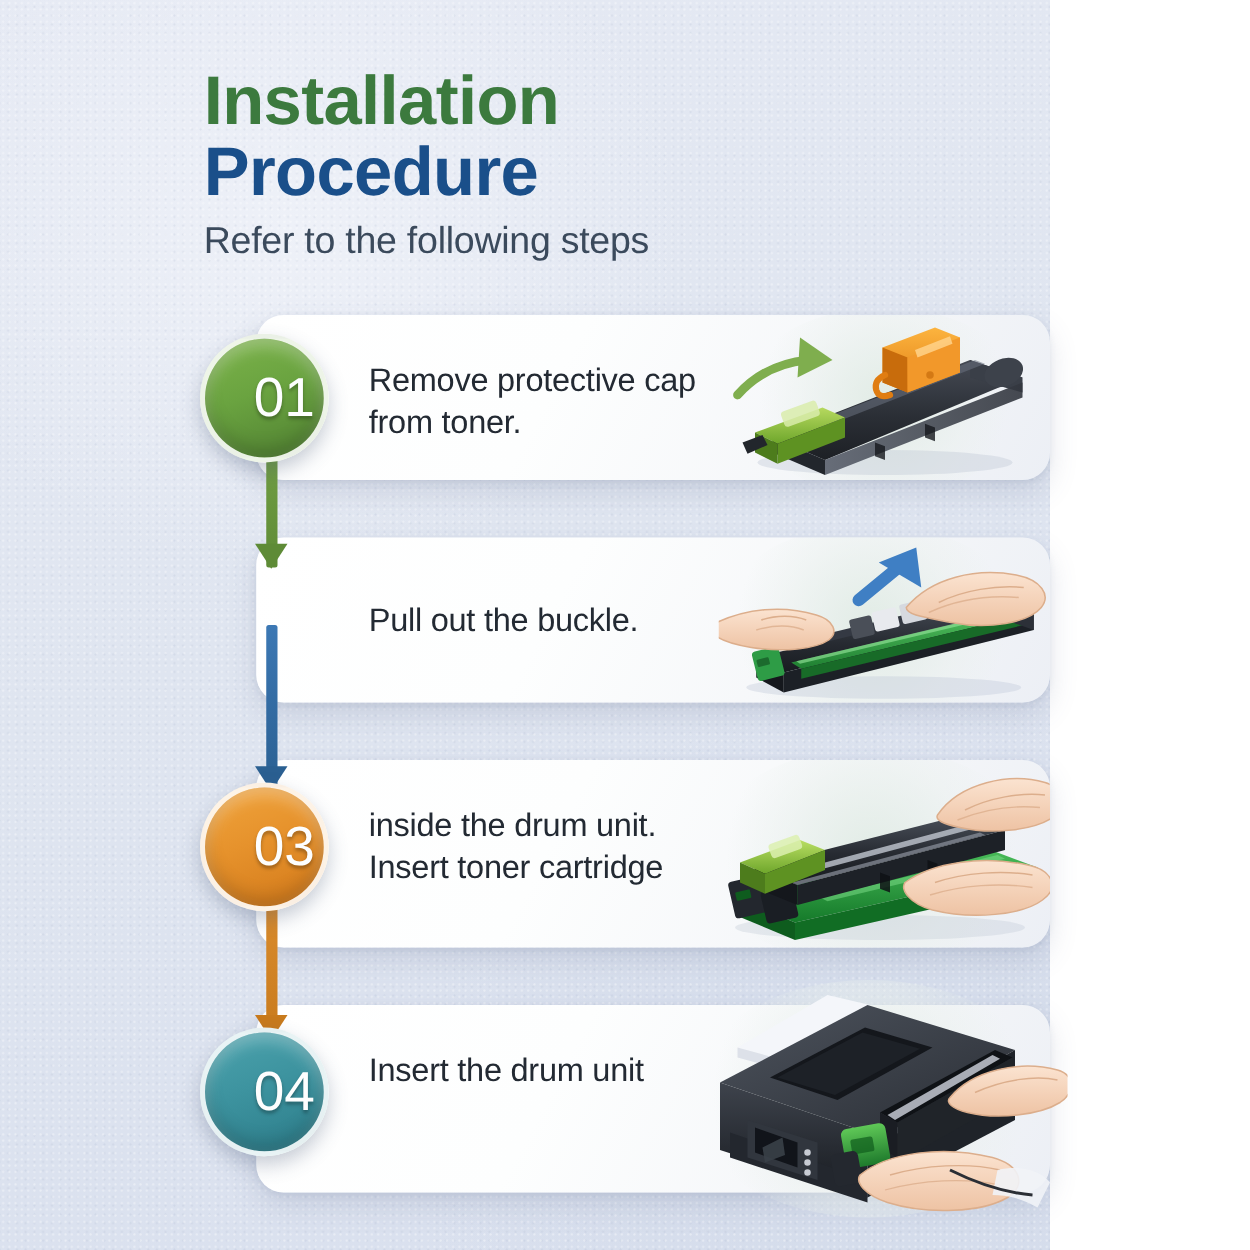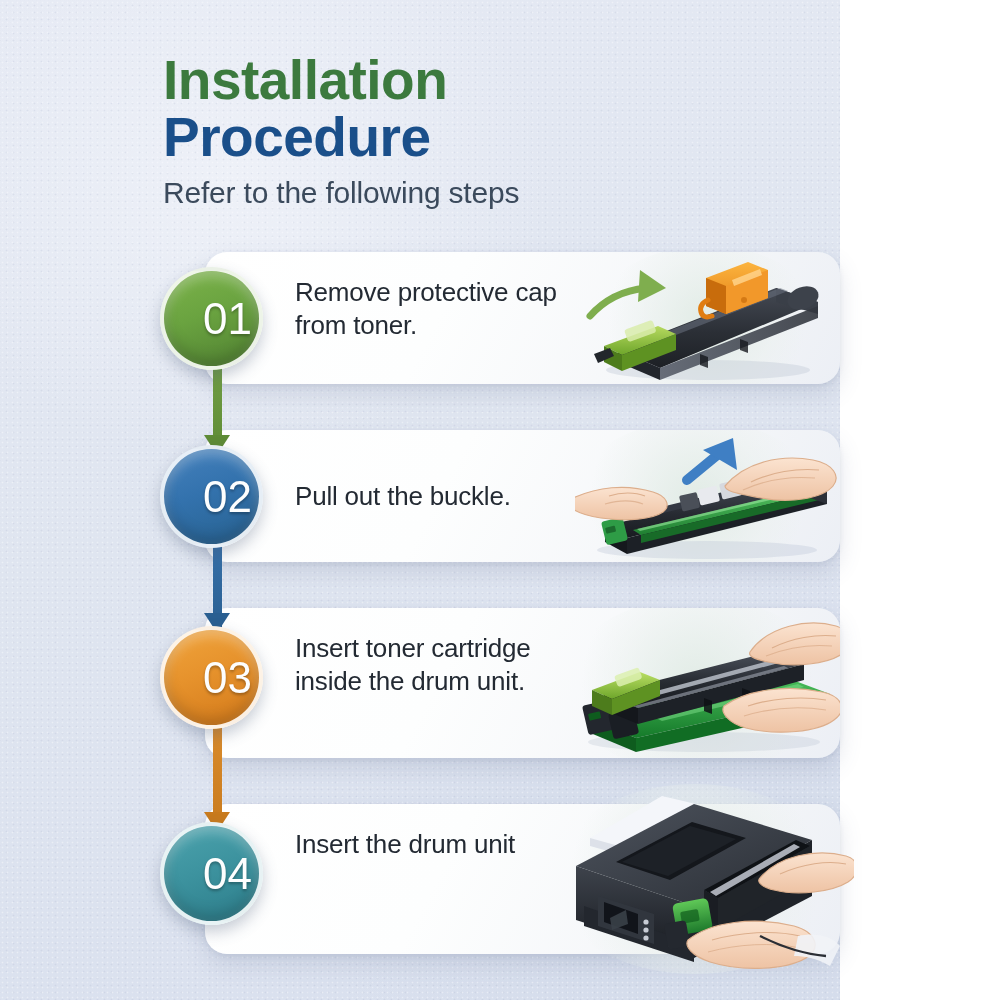--- a/index.html
+++ b/index.html
@@ -41,21 +41,21 @@
   
   .steps { position: absolute; left: 0; top: 240px; width: 1000px; }
 
   .step { position: absolute; left: 205px; width: 635px; }
   .step-card {
     position: relative; width: 635px; border-radius: 22px;
     background: linear-gradient(118deg,#ffffff 0%,#fdfefe 38%,#f3f5f8 78%,#eceff5 100%);
     box-shadow: 0 10px 22px rgba(88,103,135,.17), 0 2px 5px rgba(88,103,135,.10);
     overflow: hidden;
   }
-  .step-text { position: relative; z-index: 3; padding: 24px 0 26px 90px; }
+  .step-text { position: relative; z-index: 3; padding: 36px 0 26px 90px; }
   .step-line {
     font-size: 26px; line-height: 1.27; color: #232a33; letter-spacing: -0.2px; white-space: nowrap;
   }
   .step-note {
     margin-top: 5px; font-size: 20px; color: #5a7a55; letter-spacing: -0.1px; white-space: nowrap;
   }
 
   
   .badge {
     position: absolute; left: -45px; width: 103px; height: 103px; border-radius: 50%;
@@ -256,23 +256,20 @@
               <polygon points="158,4 162,36 128,16" fill="#3f7fc4"></polygon>
             </g>
           </svg>
         </div>
 
         <div class="step-text" style="padding-top:50px;">
           <div class="step-line">Pull out the buckle.</div>
         </div>
       </div>
 
-      <div class="badge" style="top:15px; background:linear-gradient(160deg,#4581bd 0%,#3372ad 45%,#27618f 100%);">
-        <span class="badge-num">02</span>
-      </div>
     </div>
 
     <div class="step" style="top:368px;">
       <div class="connector" style="top:78px; height:145px;">
         <div class="shaft" style="background:linear-gradient(to bottom,#e09232,#c87a1d);"></div>
         <div class="head" style="border-top:20px solid #c87a1d;"></div>
       </div>
 
       <div class="step-card" style="height:150px;">
         <div class="glow" style="right:8px; top:-10px; width:270px; height:175px;"></div>
@@ -337,22 +334,22 @@
 
             <g>
               <path d="M160,96 C182,80 222,74 258,82 C278,86 284,100 270,110 C254,122 214,126 182,118 C164,113 156,102 160,96 Z" fill="url(#skin3)" stroke="#dcae8c" stroke-width="1.2"></path>
               <path d="M184,96 C208,88 238,86 262,90" fill="none" stroke="#dcae8c" stroke-width="1.2"></path>
               <path d="M180,106 C206,98 236,96 262,100" fill="none" stroke="#dcae8c" stroke-width="1.1" opacity=".8"></path>
             </g>
           </svg>
         </div>
 
         <div class="step-text">
+          <div class="step-line">inside the drum unit.</div>
           <div class="step-line">Insert toner cartridge</div>
-          <div class="step-line">inside the drum unit.</div>
         </div>
       </div>
 
       <div class="badge" style="top:18px; background:linear-gradient(160deg,#f0a43c 0%,#e6922c 45%,#d2791a 100%);">
         <span class="badge-num">03</span>
       </div>
     </div>
 
     <div class="step" style="top:564px;">
       <div class="step-card" style="height:150px; overflow:visible;">

